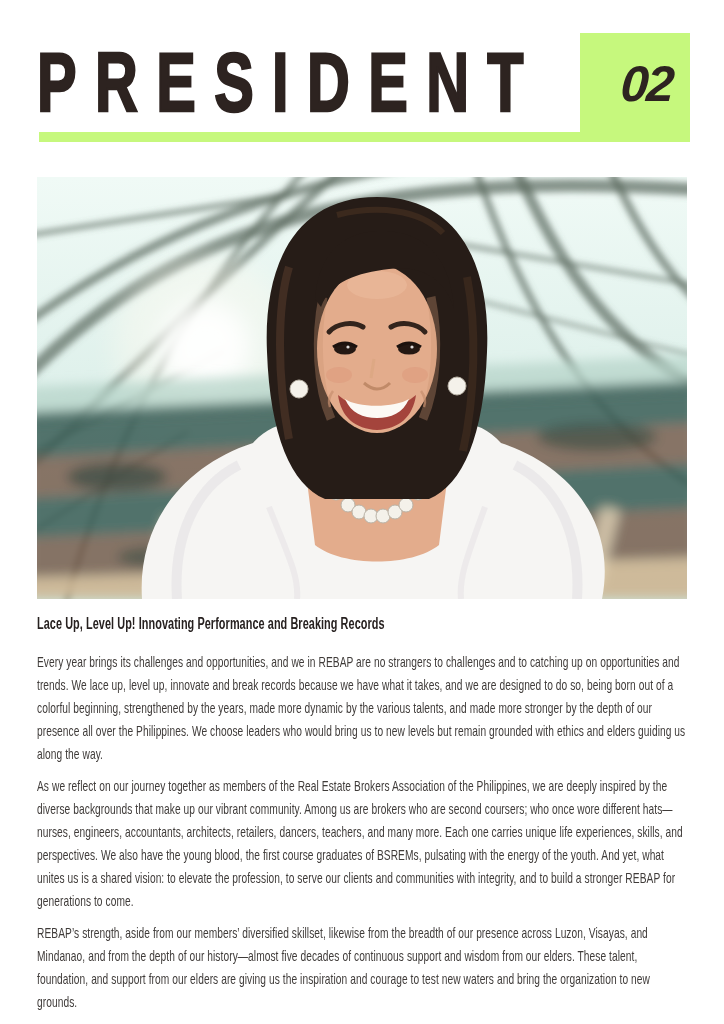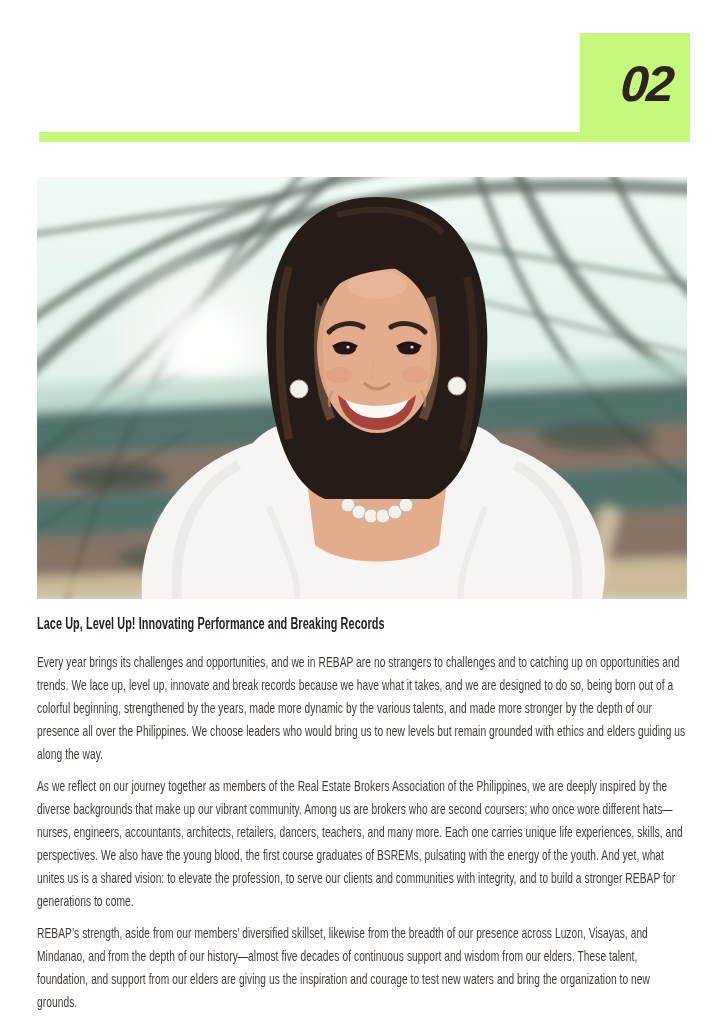--- a/index.html
+++ b/index.html
@@ -50,20 +50,25 @@
   .lip        { fill:var(--lips); }
   .teeth      { fill:#fcf9f4; }
   .pearl      { fill:#f4f1ea; stroke:#b9b2a6; stroke-width:1; }
   .feature    { stroke:#33241c; fill:none; stroke-linecap:round; }
 </style>
 </head>
 <body>
 
 <div class="page">
 
+  <div class="title-wrap">
+    <svg width="515" height="78" viewBox="0 0 515 78">
+      <text x="0" y="71" font-size="84" font-weight="bold" letter-spacing="26" textLength="505" lengthAdjust="spacingAndGlyphs" fill="currentColor" stroke="currentColor" stroke-width="2.5">PRESIDENT</text>
+    </svg>
+  </div>
   <div class="title-underline"></div>
   <div class="page-badge">
     <div class="num">02</div>
   </div>
 
   <div class="photo-frame" title="Portrait of a smiling woman with shoulder-length dark hair, pearl earrings and a pearl necklace, wearing a white dress, standing inside a stadium under a glass-and-steel dome roof with blurred teal stands behind her">
     <svg viewBox="0 0 650 422">
       <defs>
         <linearGradient id="skyGrad" x1="0" y1="0" x2="0" y2="1">
           <stop offset="0" stop-color="#f0faf6"></stop>

